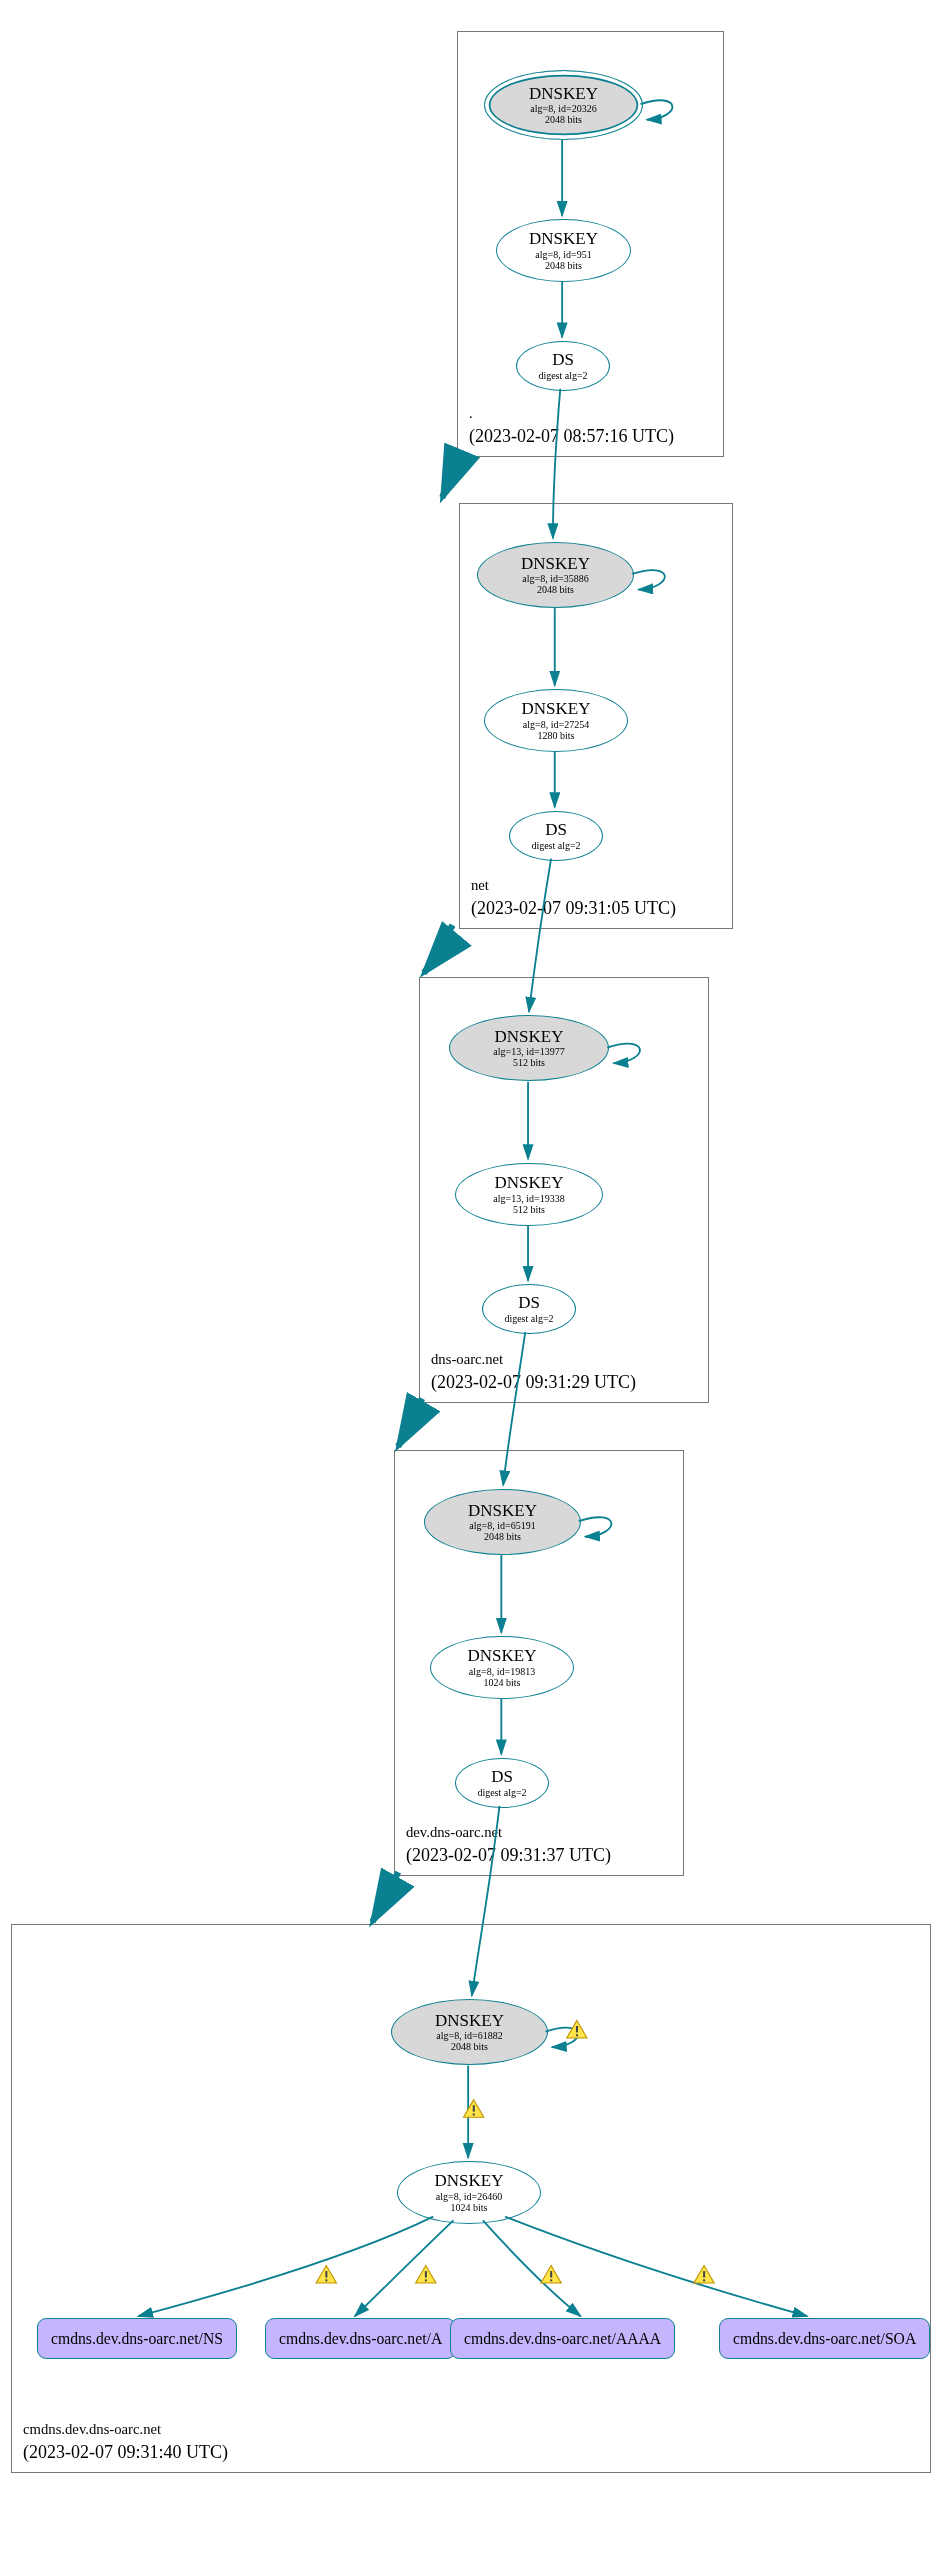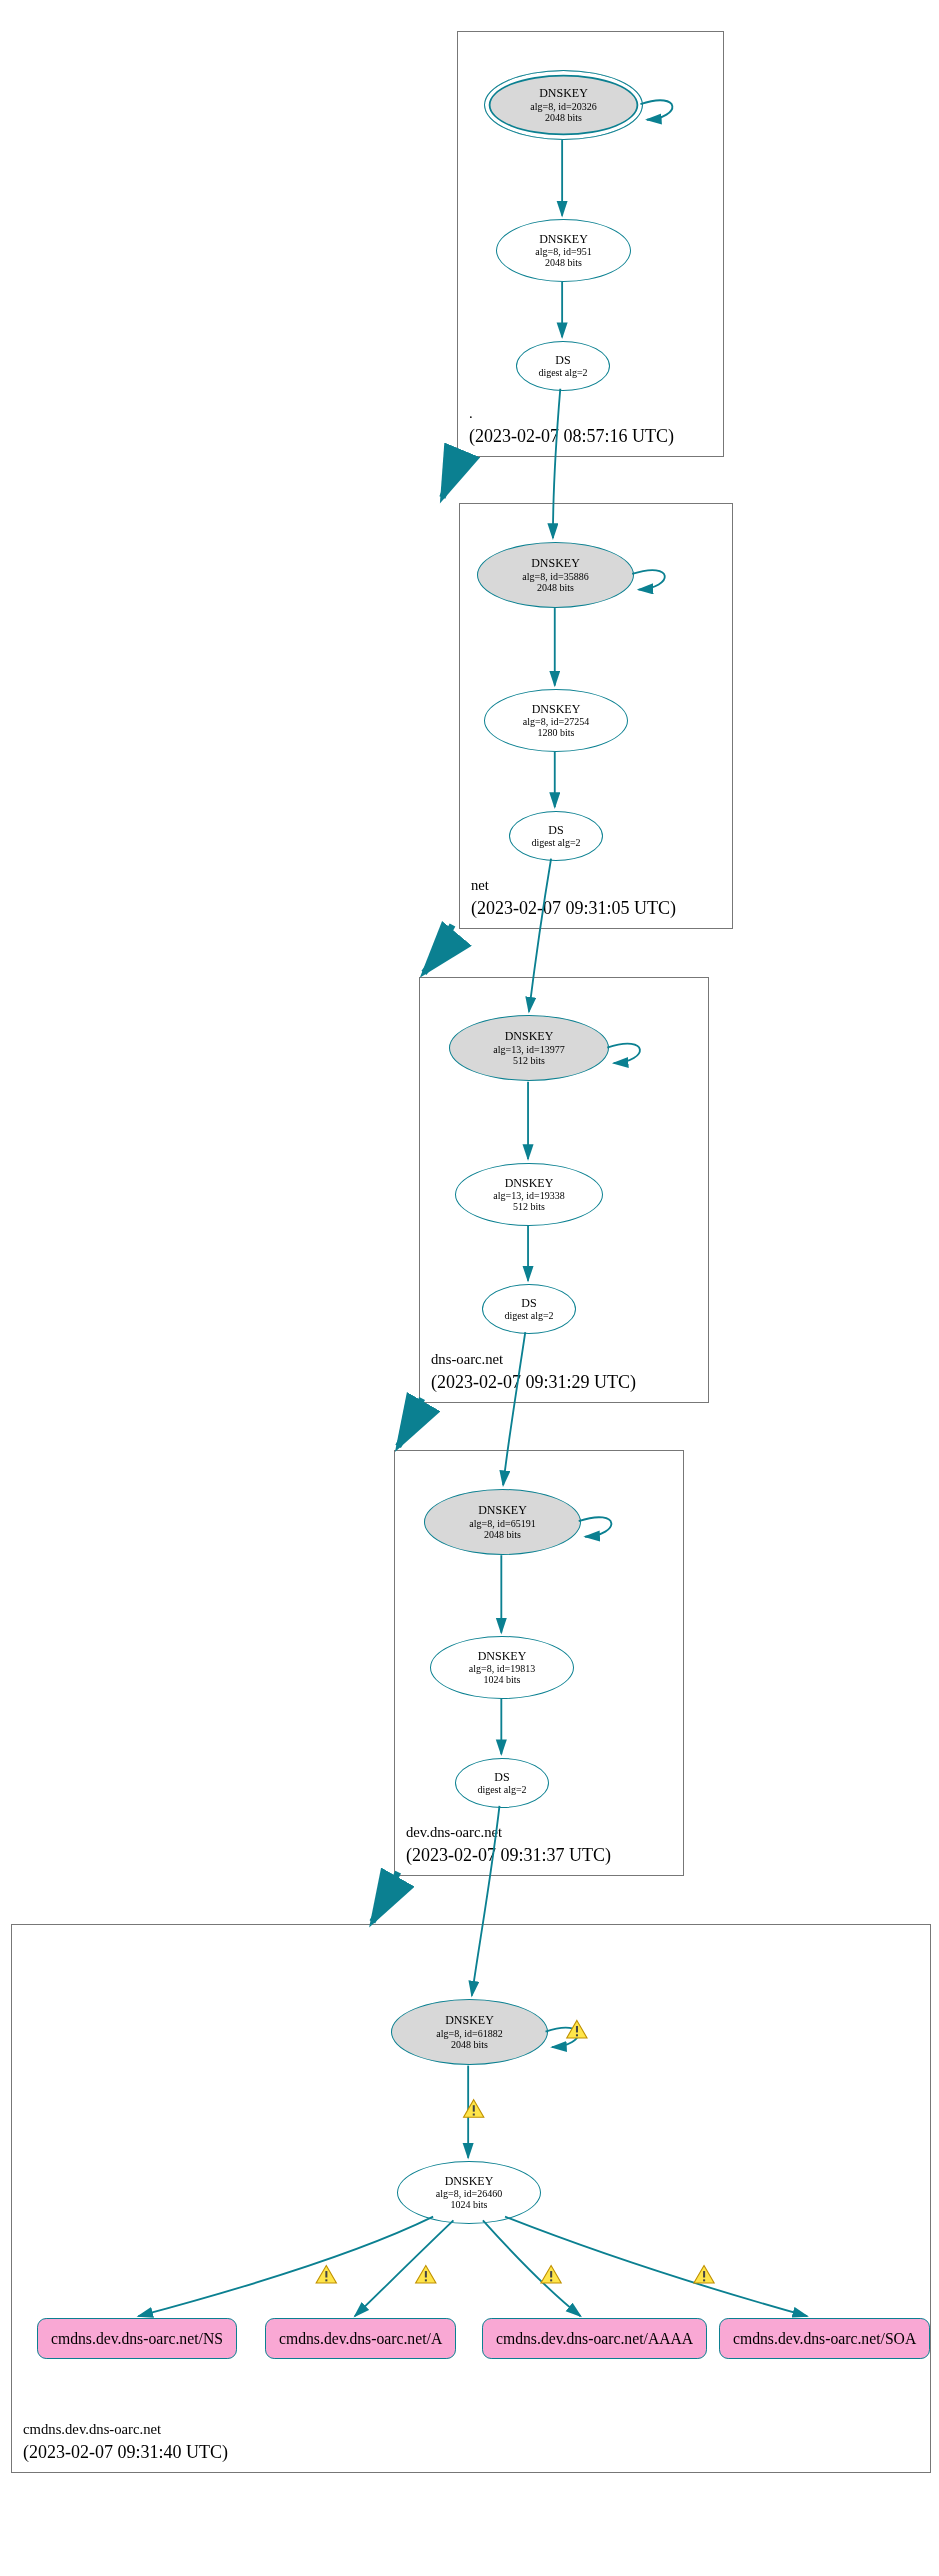--- a/index.html
+++ b/index.html
@@ -36,26 +36,26 @@
     border-radius: 50%;
     display: flex;
     flex-direction: column;
     align-items: center;
     justify-content: center;
     line-height: 1.1;
   }
   .ellipse.double { box-shadow: inset 0 0 0 3.7px #fff, inset 0 0 0 5.5px #0b8091; }
   .ellipse.ksk { background: #d8d8d8; }
   .ellipse.zsk { background: #fff; }
-  .ellipse .t1 { font-size: 12px; text-align: right; }
+  .ellipse .t1 { font-size: 17px; text-align: right; }
   .ellipse .t2 { font-size: 10px; }
   .recbox {
     border: 1.8px solid #0b8091;
     border-radius: 9.2px;
-    background: #f9a8d4;
+    background: #c4b5fd;
     display: flex;
     align-items: center;
     justify-content: center;
     font-size: 15.7px;
     padding: 0 13px;
     height: 39px;
     white-space: nowrap;
   }
   svg.overlay {
     position: absolute;
@@ -196,21 +196,21 @@
     <span class="t2">1024 bits</span>
   </div>
 </div>
 
 <div class="node" style="left:37px;top:2318px;">
   <div class="recbox">cmdns.dev.dns-oarc.net/NS</div>
 </div>
 <div class="node" style="left:265px;top:2318px;">
   <div class="recbox">cmdns.dev.dns-oarc.net/A</div>
 </div>
-<div class="node" style="left:450px;top:2318px;margin-left:32px;">
+<div class="node" style="left:450px;top:2318px;">
   <div class="recbox">cmdns.dev.dns-oarc.net/AAAA</div>
 </div>
 <div class="node" style="left:719px;top:2318px;">
   <div class="recbox">cmdns.dev.dns-oarc.net/SOA</div>
 </div>
 
 <svg class="overlay" viewBox="0 0 1020 2796">
   <defs>
     <marker id="ah" markerWidth="10" markerHeight="10" refX="8" refY="3" orient="auto" markerUnits="strokeWidth">
       <path d="M0,0 L0,6 L9,3 z" fill="#0b8091"></path>

